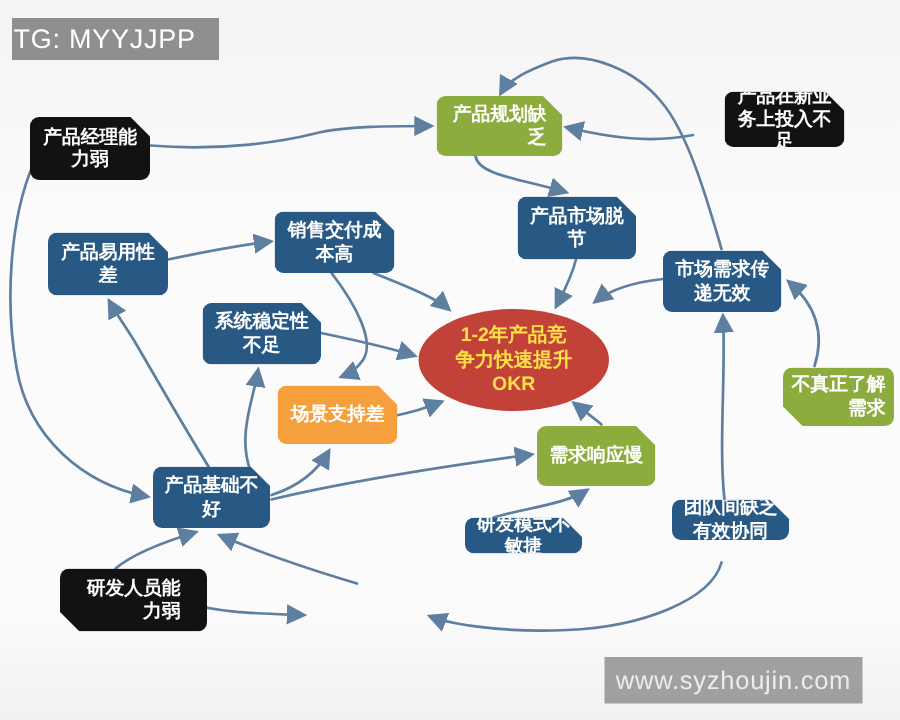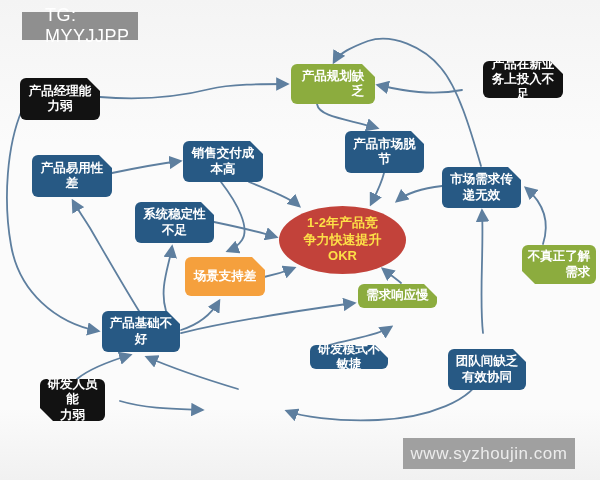--- a/index.html
+++ b/index.html
@@ -10,22 +10,22 @@
         border-radius:6px;padding:2px 3px;box-sizing:border-box;
         clip-path:polygon(0 0, calc(100% - 13px) 0, 100% 13px, 100% 100%, 0 100%);}
   .node.fold-bl{clip-path:polygon(0 0, 100% 0, 100% 100%, 13px 100%, 0 calc(100% - 13px));}
   .c-blue{background:#275984;}
   .c-green{background:#8cac3e;text-align:right;}
   .c-orange{background:#f5a03d;}
   .c-black{background:#121212;}
   .ellipse{position:absolute;left:279px;top:206px;width:127px;height:68px;border-radius:50%;
         background:#c2423a;color:#fde047;font-weight:bold;font-size:13px;line-height:1.3;
         display:flex;align-items:center;justify-content:center;text-align:center;white-space:pre-line;}
-  .banner{position:absolute;left:22px;top:12px;width:116px;height:28px;background:#8f8f8f;color:#ffffff;
-        font-size:18px;display:flex;align-items:center;padding-left:23px;box-sizing:border-box;letter-spacing:0.5px;}
+  .banner{position:absolute;left:8px;top:12px;width:138px;height:28px;background:#8f8f8f;color:#ffffff;
+        font-size:18px;display:flex;align-items:center;padding-left:1px;box-sizing:border-box;letter-spacing:0.5px;}
   .watermark{position:absolute;left:403px;top:438px;width:172px;height:31px;background:#a0a0a0;color:#ececec;
         font-size:17px;display:flex;align-items:center;justify-content:center;letter-spacing:0.5px;}
 </style>
 </head>
 <body>
 
 <div id="canvas">
 
   <svg id="edges" viewBox="0 0 600 480" xmlns="http://www.w3.org/2000/svg">
     <defs>
@@ -78,26 +78,26 @@
 节</div>
   <div class="node c-blue" style="left:135px; top:202px; width:79px; height:41px;">系统稳定性
 不足</div>
   <div class="node c-blue" style="left:442px; top:167px; width:79px; height:41px;">市场需求传
 递无效</div>
   <div class="node c-orange" style="left:185px; top:257px; width:80px; height:39px;">场景支持差</div>
   <div class="node c-green fold-bl" style="left:522px; top:245px; width:74px; height:39px;">不真正了解
 需求</div>
   <div class="node c-blue" style="left:102px; top:311px; width:78px; height:41px;">产品基础不
 好</div>
-  <div class="node c-green" style="left:358px; top:284px; width:79px; height:24px;">需求响应慢</div>
-  <div class="node c-blue" style="left:448px; top:349px; width:78px; height:41px;">团队间缺乏
+  <div class="node c-green" style="left:358px; top:284px; width:79px; height:40px;">需求响应慢</div>
+  <div class="node c-blue" style="left:448px; top:333px; width:78px; height:27px;">团队间缺乏
 有效协同</div>
   <div class="node c-blue" style="left:310px; top:345px; width:78px; height:24px;">研发模式不
 敏捷</div>
-  <div class="node c-black fold-bl" style="left:40px; top:379px; width:65px; height:42px;">研发人员能
+  <div class="node c-black fold-bl" style="left:40px; top:379px; width:98px; height:42px;text-align:right;">研发人员能
 力弱</div>
 
   <div class="ellipse">1-2年产品竞
 争力快速提升
 OKR</div>
 
   <div class="watermark">www.syzhoujin.com</div>
 
 </div>
 

